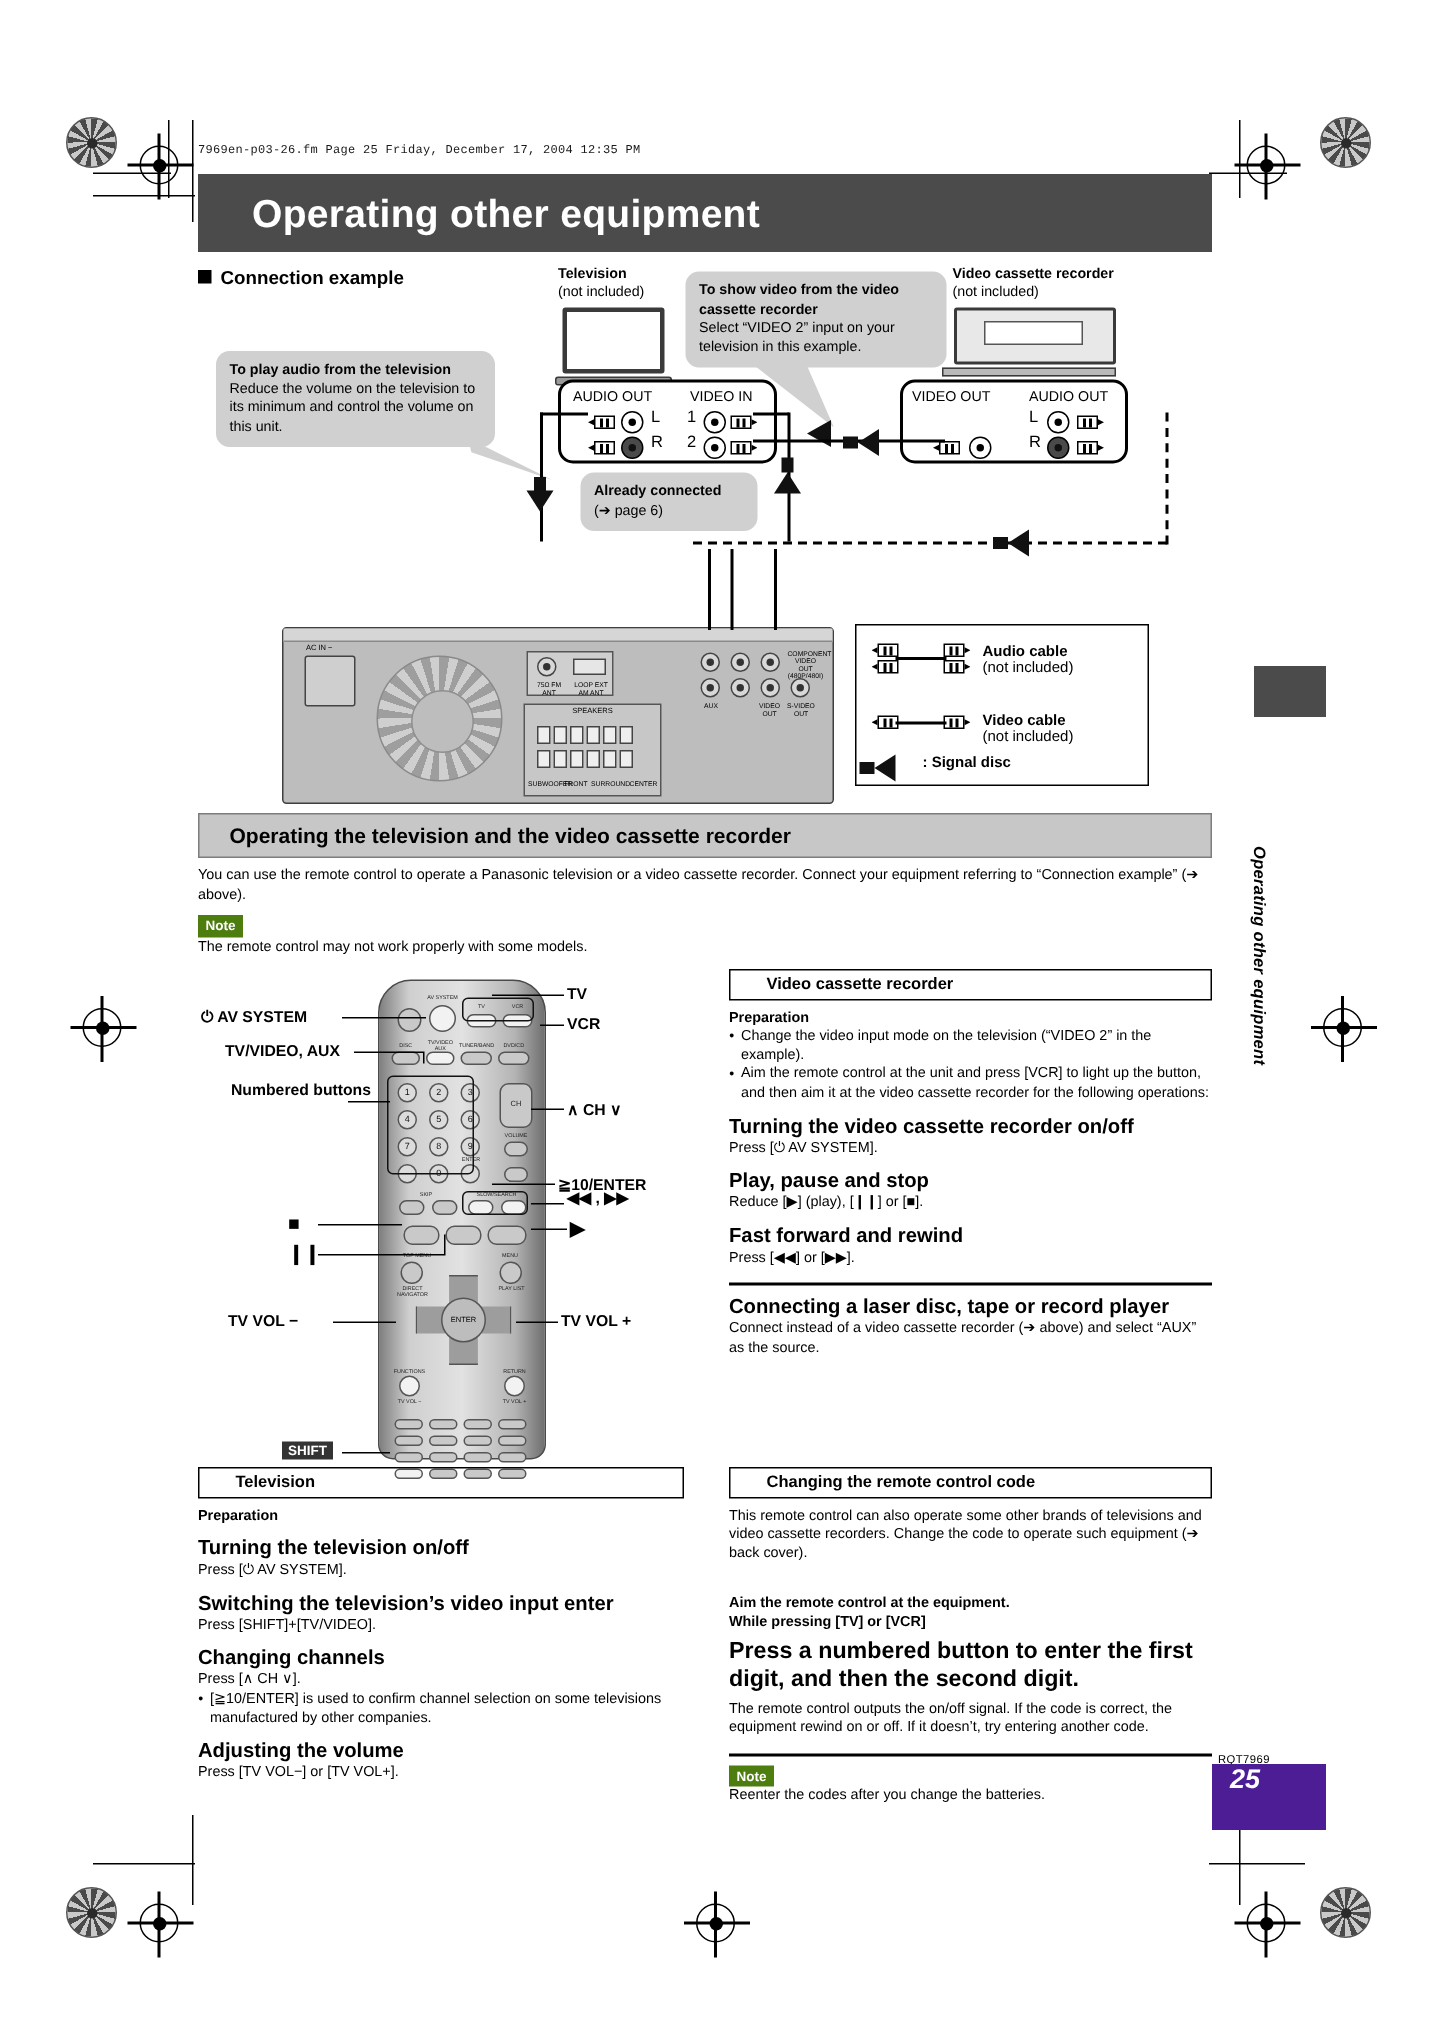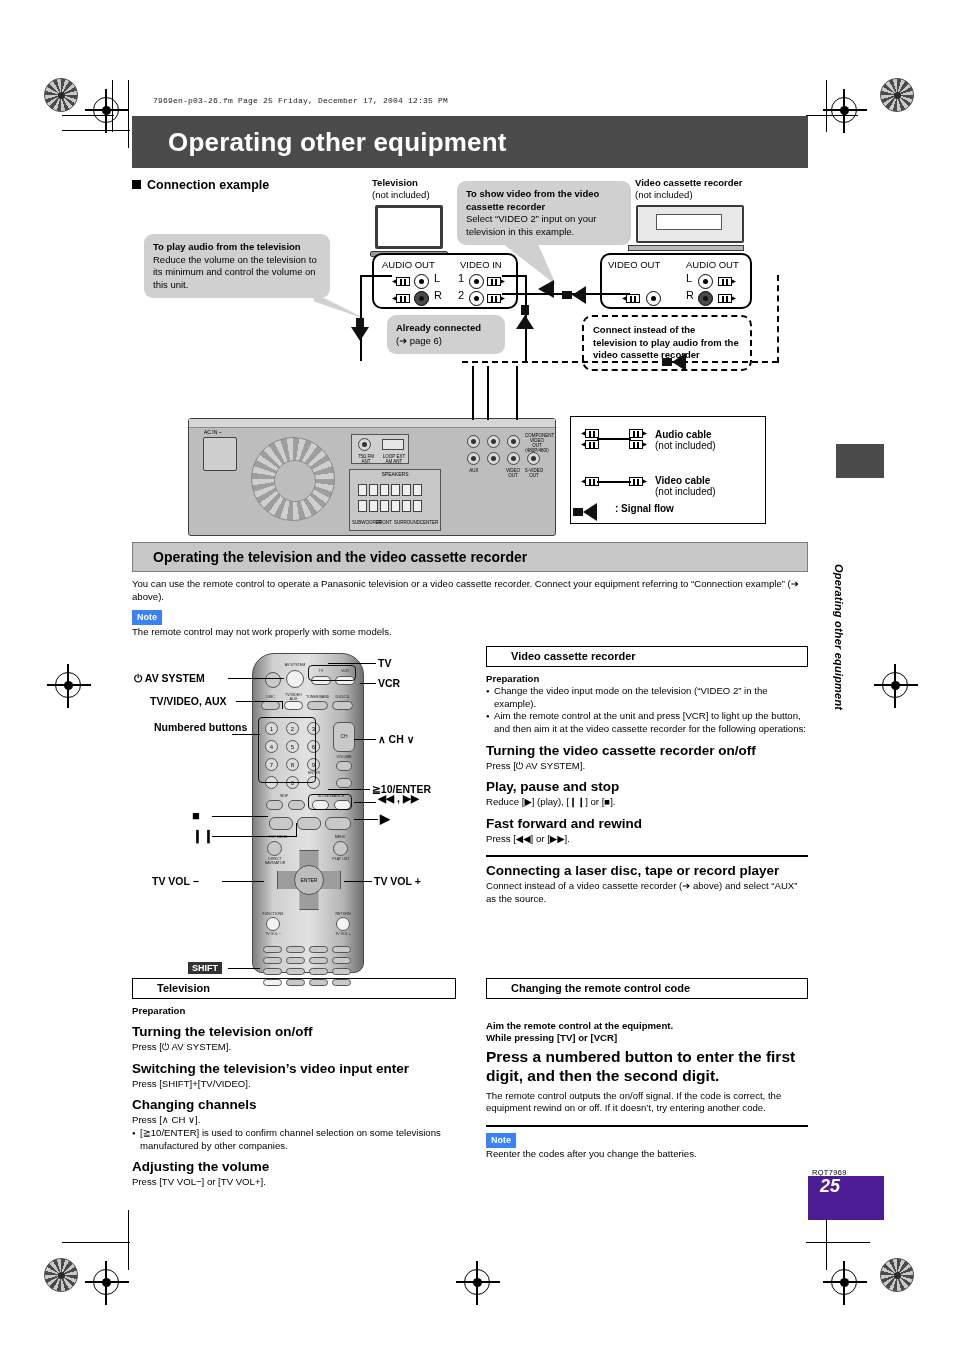--- a/index.html
+++ b/index.html
@@ -27,21 +27,21 @@
   .target::before{left:50%;top:-9px;width:1.5px;height:44px;margin-left:-0.75px;}
   .target::after{top:50%;left:-9px;height:1.5px;width:44px;margin-top:-0.75px;}
   .target i{position:absolute;left:50%;top:50%;width:9px;height:9px;
             margin:-4.5px 0 0 -4.5px;border-radius:50%;background:#000;}
   .cropline{position:absolute;background:#000;}
 
   
   .filestamp{
     position:absolute; left:132px; top:96px;
     font-family:"Liberation Mono", monospace;
-    font-size:8px; letter-spacing:0.2px; color:#1a1a1a; white-space:nowrap;margin-left:21px;
+    font-size:8px; letter-spacing:0.2px; color:#1a1a1a; white-space:nowrap;
   }
   .titlebar{
     position:absolute; left:132px; top:116px; width:676px; height:52px;
     background:#4b4b4b; color:#fff;
     display:flex; align-items:center;
   }
   .titlebar .t{ font-size:26px; font-weight:bold; padding-left:36px; letter-spacing:0.2px;}
 
   
   .connhead{ position:absolute; left:132px; top:178px; font-size:12.5px; font-weight:bold;}
@@ -136,21 +136,21 @@
   .legend .sub{ font-weight:normal; }
 
   
   .greybar{ position:absolute; left:132px; top:542px; width:676px; height:30px;
             background:#c7c7c7; border:1px solid #7d7d7d;
             display:flex; align-items:center; }
   .greybar span{ font-size:14px; font-weight:bold; padding-left:20px; }
 
   .intro{ position:absolute; left:132px; top:578px; width:676px;
           font-size:9.6px; line-height:12.6px; }
-  .notebadge{ display:inline-block;background:#3b82f6;color:#fff;font-size:9px;
+  .notebadge{ display:inline-block;background:#4d7c0f;color:#fff;font-size:9px;
               font-weight:bold;padding:1px 5px; }
   .notewrap{ position:absolute; left:132px; top:610px; width:676px; font-size:9.6px; line-height:13px;}
 
   
   .remotearea{ position:absolute; left:132px; top:645px; width:340px; height:330px; }
   .remote{ position:absolute; left:120px; top:8px; width:112px; height:320px;
            background:linear-gradient(90deg,#7f7f7f 0%,#cfcfcf 18%,#e2e2e2 50%,#b4b4b4 82%,#6f6f6f 100%);
            border:1.5px solid #4a4a4a; border-radius:22px 22px 10px 10px; }
   .rbtn{ position:absolute; background:#c9c9c9; border:1px solid #555; border-radius:6px; }
   .rbtn.rnd{ border-radius:50%; }
@@ -375,23 +375,20 @@
     <div class="thickarrow-left" style="left:540px;top:178px;">
         <span class="stem"></span>
         <span class="head"></span>
       </div>
 
     <div class="bubble" style="left:255px;top:140px;width:118px;">
       <span class="bt">Already connected</span>
       <span>(➔ page 6)</span>
     </div>
 
-    <div class="bubble dashed" style="left:450px;top:140px;width:170px;">
-      <span class="bt">Connect instead of the television to play audio from the video cassette recorder</span>
-    </div>
   </div>
 
   <div class="unit">
     <div class="topedge"></div>
     <div class="acin">
       <span>AC IN ~</span>
     </div>
     <div class="fan"></div>
     <div class="antbox">
       <div class="rjlbl" style="left:2px;top:19px;width:24px;">75Ω FM ANT</div>
@@ -487,21 +484,21 @@
         <span class="body"></span>
         <span class="bar" style="left:8px;"></span>
         <span class="bar" style="left:12px;"></span>
       </div>
     <div class="wire h" style="left:26px;top:64px;width:34px;"></div>
 
     <div class="thickarrow-left" style="left:12px;top:86px;">
         <span class="stem"></span>
         <span class="head"></span>
       </div>
-    <div class="row" style="left:44px;top:86px;">: Signal flow</div>
+    <div class="row" style="left:44px;top:86px;">: Signal disc</div>
   </div>
 
   <div class="greybar">
     <span>Operating the television and the video cassette recorder</span>
   </div>
   <div class="intro">You can use the remote control to operate a Panasonic television or a video cassette recorder. Connect your equipment referring to “Connection example” (➔ above).</div>
   <div class="notewrap">
     <span class="notebadge">Note</span><br>
     <span>The remote control may not work properly with some models.</span>
   </div>
@@ -684,20 +681,21 @@
     <p>Press [◀◀] or [▶▶].</p>
 
     <div class="rule"></div>
 
     <h2 class="op" style="margin-top:2px;">Connecting a laser disc, tape or record player</h2>
     <p>Connect instead of a video cassette recorder (➔ above) and select “AUX” as the source.</p>
   </div>
 
   <div class="col" style="left:486px;top:978px;width:322px;">
     <div class="boxhead">Changing the remote control code</div>
+    <p style="margin-top:6px;">This remote control can also operate some other brands of televisions and video cassette recorders. Change the code to operate such equipment (➔ back cover).</p>
     <h3 class="sub" style="margin-top:21px;">Aim the remote control at the equipment.</h3>
     <h3 class="sub">While pressing [TV] or [VCR]</h3>
     <h2 class="op big" style="margin-top:2px;">Press a numbered button to enter the first digit, and then the second digit.</h2>
     <p style="margin-top:5px;">The remote control outputs the on/off signal. If the code is correct, the equipment rewind on or off. If it doesn’t, try entering another code.</p>
     <div class="rule"></div>
     <span class="notebadge">Note</span>
     <p>Reenter the codes after you change the batteries.</p>
   </div>
 
   <div class="sidetabblock"></div>

